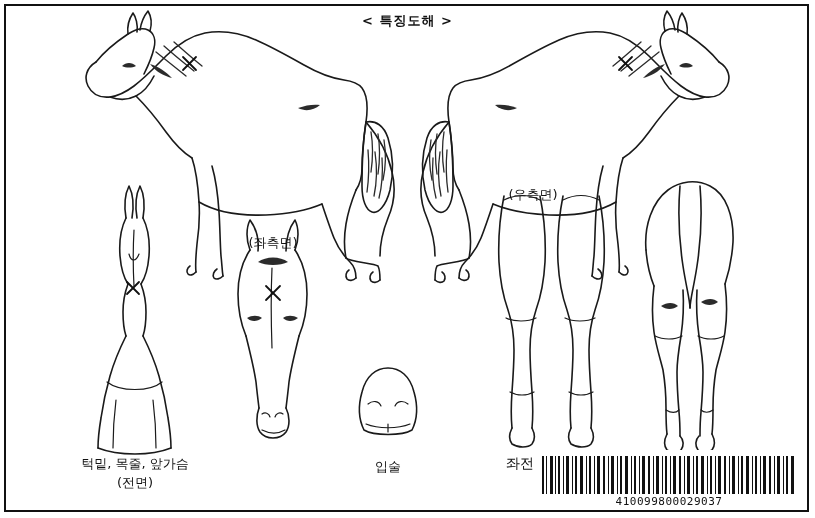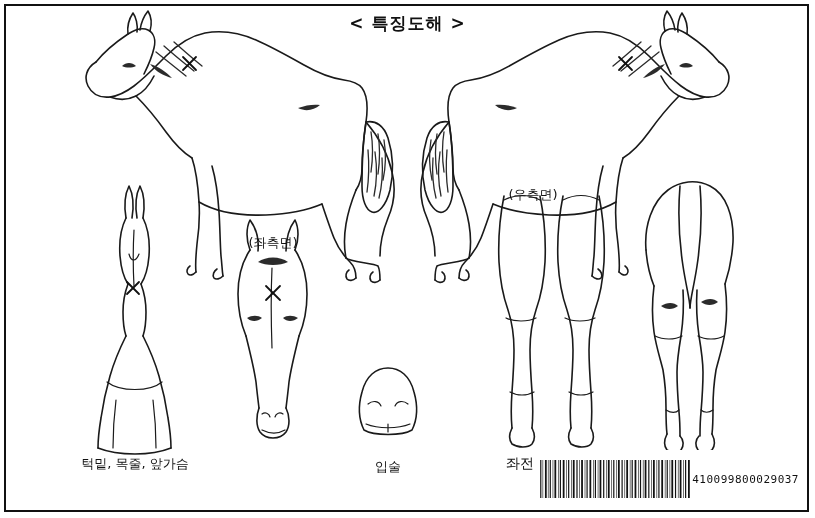--- a/index.html
+++ b/index.html
@@ -25,21 +25,21 @@
     height: 508px;
     border: 2px solid #111;
     box-sizing: border-box;
   }
   .title {
     position: absolute;
     left: 0;
     top: 12px;
     width: 815px;
     text-align: center;
-    font-size: 17px;
+    font-size: 13px;
     font-weight: bold;
     letter-spacing: 1px;
     color: #111;
   }
   .cap {
     position: absolute;
     font-size: 13px;
     color: #111;
     text-align: center;
     white-space: nowrap;
@@ -90,21 +90,21 @@
     stroke: none;
   }
   .barcode-wrap {
     position: absolute;
     right: 16px;
     bottom: 10px;
     width: 260px;
     height: 58px;
     background: #fff;
     display: flex;
-    flex-direction: row;
+    flex-direction: column;
     align-items: center;
     justify-content: flex-end;
   }
   .barcode {
     width: 258px;
     height: 38px;
     display: block;
   }
   .barcode-num {
     font-family: "DejaVu Sans Mono", "Liberation Mono", monospace;
@@ -340,20 +340,21 @@
       <path class="blob" d="M701,302 C707,298 714,298 718,302 C713,306 706,306 701,302 Z"></path>
     </g>
 
   </svg>
 
   <div class="cap" style="left:218px; top:186px; width:110px;margin-top:48px;">(좌측면)</div>
 
   <div class="cap" style="left:478px; top:186px; width:110px;">(우측면)</div>
 
   <div class="cap" style="left:60px; top:455px; width:150px;">턱밑, 목줄, 앞가슴</div>
+  <div class="cap" style="left:60px; top:474px; width:150px;">(전면)</div>
 
   <div class="cap" style="left:343px; top:458px; width:90px;">입술</div>
 
   <div class="cap-sm" style="left:490px; top:455px; width:60px;">좌전</div>
   <div class="cap-sm" style="left:551px; top:455px; width:60px;">우전</div>
 
   <div class="cap-sm" style="left:641px; top:455px; width:60px;">좌후</div>
   <div class="cap-sm" style="left:700px; top:455px; width:60px;">우후</div>
 
   <div class="barcode-wrap">

